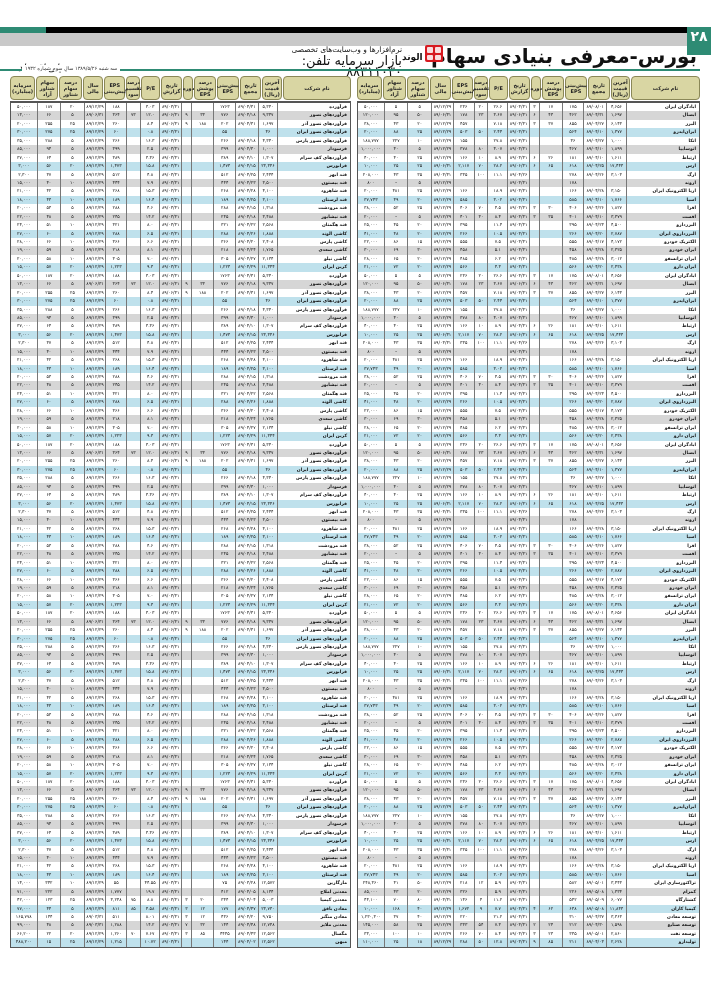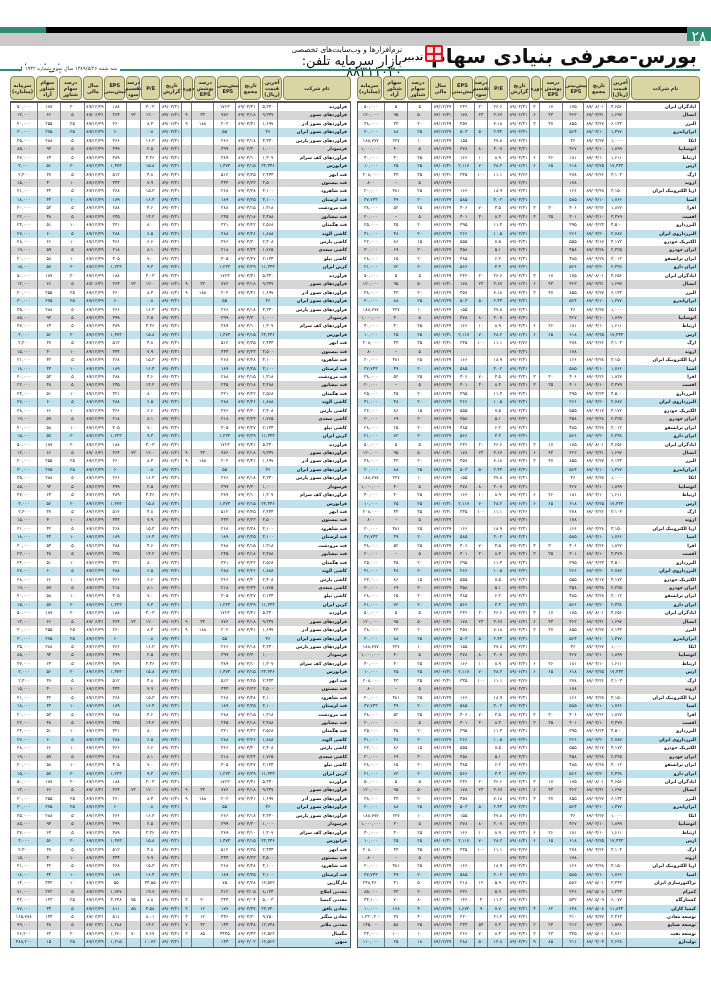--- a/index.html
+++ b/index.html
@@ -1,20 +1,20 @@
 <!DOCTYPE html>
 <html><head>
 <meta charset="utf-8">
 <style>
   html,body{margin:0;padding:0;background:#fff;}
   body{width:711px;height:983px;position:relative;overflow:hidden;font-family:"DejaVu Sans",sans-serif;}
   .topbar{position:absolute;left:0;top:27px;width:711px;height:11px;background:#000;}
   .topbar .green{position:absolute;left:0;top:0;width:46px;height:11px;background:#2e8b74;}
   .graybar{position:absolute;left:0;top:33px;width:700px;height:13px;background:#c9c9c9;}
-  .pagenum{position:absolute;right:0;top:27px;width:24px;height:14px;background:#2e8b74;color:#fff;font-size:14px;font-weight:normal;text-align:center;line-height:19px;direction:rtl;}
+  .pagenum{position:absolute;right:0;top:27px;width:24px;height:28px;background:#2e8b74;color:#fff;font-size:14px;font-weight:bold;text-align:center;line-height:19px;direction:rtl;}
   .brand{position:absolute;left:18px;top:33px;font-size:10px;font-style:italic;color:#222;direction:rtl;font-family:"DejaVu Serif",serif;margin-top:29px;}
   .title{position:absolute;right:14px;top:44px;font-size:20px;font-weight:bold;color:#111;direction:rtl;font-family:"DejaVu Sans",sans-serif;letter-spacing:-0.5px;}
   .ad{position:absolute;left:262px;top:44px;width:140px;direction:rtl;text-align:right;font-size:7.5px;line-height:11px;font-weight:normal;color:#111;}
   .ad .phone{font-size:13px;}
   .logo-text{position:absolute;left:402px;top:52px;font-size:9px;font-weight:bold;color:#111;direction:rtl;}
   .logo-icon{position:absolute;left:425px;top:45px;width:18px;height:17px;background:#d71920;border-radius:2px;display:grid;grid-template-columns:1fr 1fr;grid-template-rows:1fr 1fr;gap:2px;padding:2px;box-sizing:border-box;}
   .logo-icon span{background:#fff;opacity:.85;border-radius:1px;}
   .greenline{position:absolute;left:0;top:69px;width:700px;height:2px;background:#2e8b74;}
   .issue{position:absolute;left:22px;top:65px;font-size:5px;color:#333;direction:rtl;background:#fff;padding:0 3px;}
   .tbl{position:absolute;top:76px;direction:rtl;}
@@ -38,21 +38,21 @@
   </div>
 <div class="graybar"></div>
 <div class="pagenum">۲۸</div>
 <div class="brand">دنیای اقتصاد</div>
 <div class="title">بورس-معرفی بنیادی سهام</div>
 
 <div class="ad">
   <div>نرم‌افزارها و وب‌سایت‌های تخصصی</div>
   <div class="phone">بازار سرمایه  تلفن: ۸۸۳۱۱۰۳۰</div>
 </div>
-<div class="logo-text">تدبیر</div>
+<div class="logo-text">الوند</div>
 <div class="logo-icon">
     <span></span>
     <span></span>
     <span></span>
     <span></span>
   </div>
 
 <div class="greenline"></div>
 <div class="issue">سه شنبه ۱۳۸۹/۵/۲۶ سال سوم شماره ۱۹۳۲</div>
 

